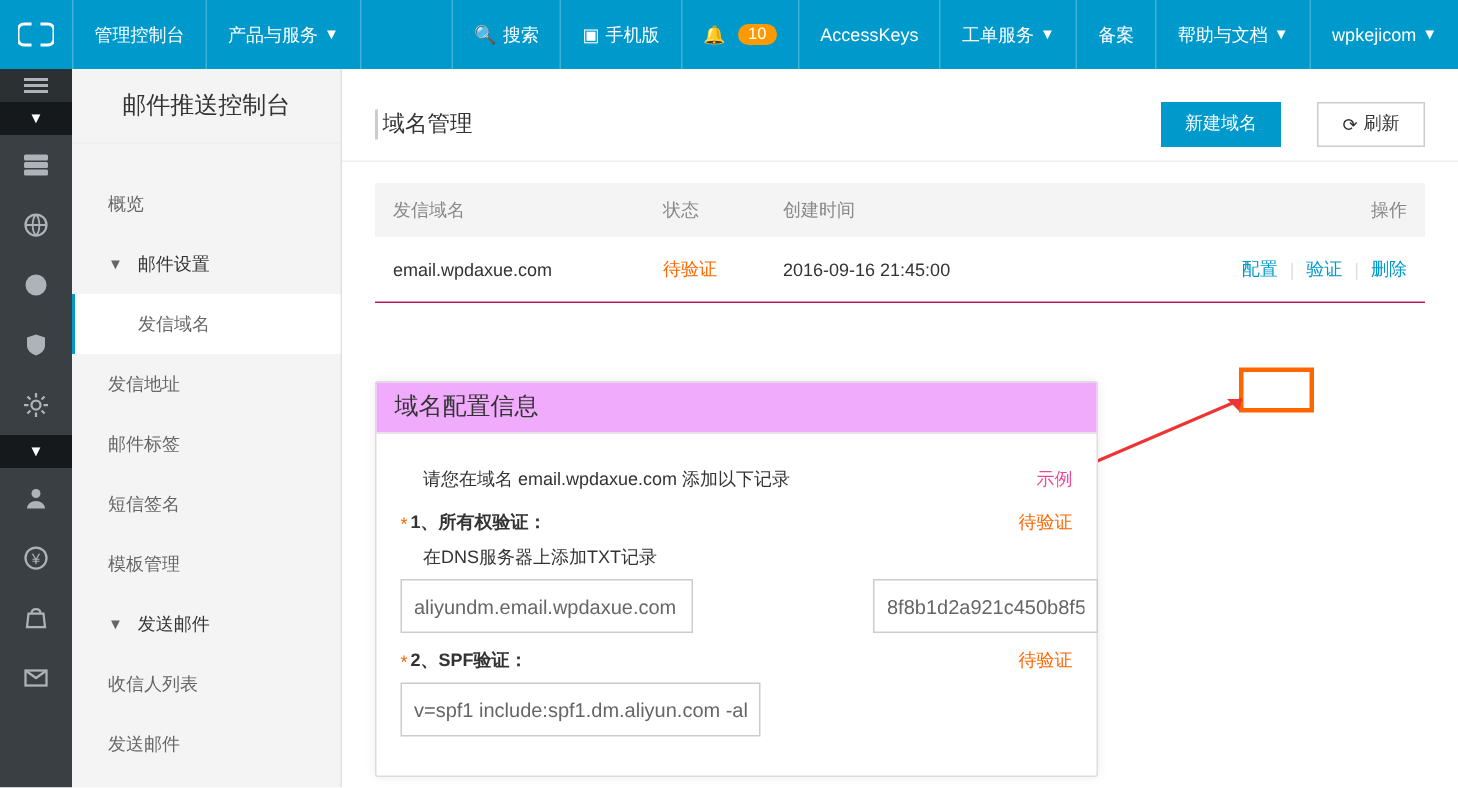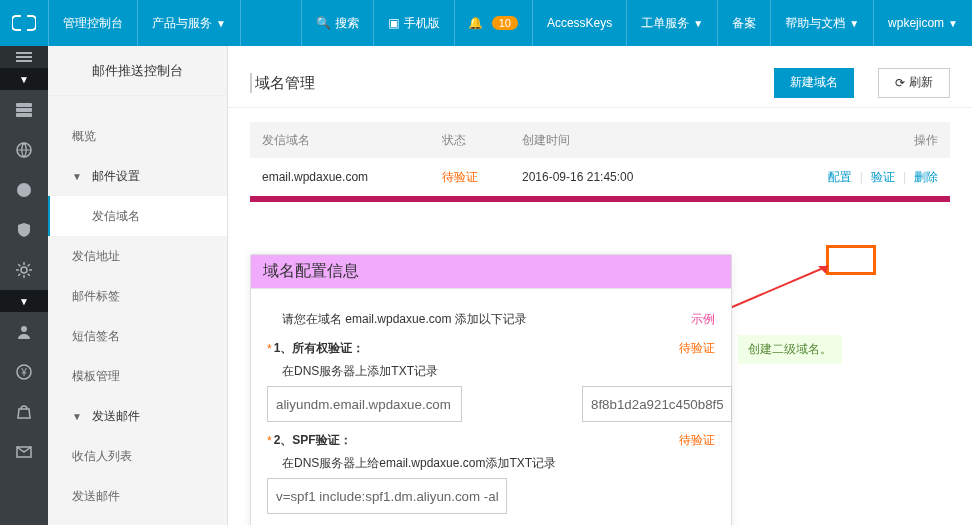--- a/index.html
+++ b/index.html
@@ -12,38 +12,38 @@
   .caret{margin-left:4px;font-size:10px}
   .ico{margin-right:4px}
   .badge{background:#f90;color:#fff;border-radius:8px;padding:1px 7px;font-size:11px;margin-left:4px}
   .body{display:flex;height:479px}
   .rail{width:48px;background:#3a3f44;display:flex;flex-direction:column;align-items:center;color:#adb3b8}
   .rail .rcell{height:40px;width:48px;display:flex;align-items:center;justify-content:center;cursor:pointer}
   .rail .rcell svg{width:16px;height:16px;fill:#adb3b8}
   .rail .rtoggle{background:#2b3033;height:22px}
   .rail .rdrop{background:#16191c;height:22px;font-size:10px;color:#fff}
   .side{width:180px;background:#f4f4f4;border-right:1px solid #e1e1e1}
-  .side .title{height:50px;display:flex;align-items:center;justify-content:center;font-size:13px;color:#333;border-bottom:1px solid #eee}
+  .side .title{height:50px;display:flex;align-items:center;justify-content:center;font-size:16px;color:#333;border-bottom:1px solid #eee}
   .side ul{list-style:none;margin-top:20px}
   .side li{height:40px;display:flex;align-items:center;padding-left:24px;color:#333;cursor:pointer;font-size:12px}
   .side li.sub{padding-left:24px;color:#666}
   .side li.active{background:#fff;border-left:2px solid #09c;padding-left:42px}
   .side li .chev{margin-right:10px;font-size:10px;color:#666}
   .main{flex:1;position:relative;background:#fff;overflow:hidden}
   .mhdr{height:50px;border-bottom:1px solid #eee;display:flex;align-items:center;padding:0 22px;justify-content:space-between;margin-top:12px}
   .mhdr h2{font-size:15px;font-weight:400;border-left:2px solid #ccc;padding-left:3px;height:20px;line-height:20px}
   .mhdr .btns{display:flex;gap:24px}
   .btn{height:30px;padding:0 16px;display:flex;align-items:center;justify-content:center;cursor:pointer;font-size:12px}
   .btn.primary{background:#09c;color:#fff}
   .btn.plain{background:#fff;border:1px solid #ccc;color:#333}
   .tbl{margin:14px 22px 0}
   .thead{display:flex;background:#f4f4f4;height:36px;align-items:center;color:#888;padding:0 2px}
   .th{padding:0 10px}
   .th1{flex:0 0 180px}.th2{flex:0 0 80px}.th3{flex:1}.th4{flex:0 0 160px;text-align:right}
-  .trow{display:flex;height:44px;align-items:center;border-bottom:6px solid #be185d;padding:0 2px}
+  .trow{display:flex;height:44px;align-items:center;border-bottom:1px solid #be185d;padding:0 2px}
   .td{padding:0 10px}
   .td-dom{flex:0 0 180px}
   .td-stat{flex:0 0 80px;color:#f60}
   .td-time{flex:1}
   .td-ops{flex:0 0 160px;display:flex;justify-content:flex-end;gap:8px;align-items:center}
   .td-ops a{color:#09c;cursor:pointer}
   .td-ops .div{color:#ddd}
   .box-cfg{border:3px solid #f60;position:absolute;top:199px;right:96px;width:50px;height:30px;pointer-events:none}
   .arrow{position:absolute;pointer-events:none}
   .note{position:absolute;color:#f60;font-size:14px;line-height:20px;pointer-events:none}
@@ -255,21 +255,20 @@
         <div class="td td-ops">
           <a>配置</a>
             <span class="div">|</span>
           <a>验证</a>
             <span class="div">|</span>
           <a>删除</a>
         </div>
       </div>
     </div>
 
-    <div class="alert" style="left:510px;top:289px">创建二级域名。</div>
 
     <div class="box-cfg"></div>
     <svg class="arrow" style="left:450px;top:210px" width="170" height="80">
       <line x1="10" y1="70" x2="150" y2="10" stroke="#e33" stroke-width="2"></line>
       <polygon points="150,10 140,10 148,18" fill="#e33"></polygon>
     </svg>
     <div class="note" style="left:235px;top:260px;width:220px">按照这里的配置信息，添加3个域名解析记录</div>
     <div class="wm" style="left:215px;top:344px">
       <svg width="16" height="16" style="margin-right:2px">
           <polygon points="0,0 8,0 0,8" fill="#2a2"></polygon>
@@ -300,18 +299,17 @@
     <div class="hint">在DNS服务器上添加TXT记录</div>
     <div class="inprow">
       <input class="inp" readonly="" value="aliyundm.email.wpdaxue.com" style="">
       <input class="inp" readonly="" style="width: 150px;" value="8f8b1d2a921c450b8f52">
     </div>
     <div class="row" style="margin-top:10px">
       <span class="star">*</span>
         <b>2、SPF验证：</b>
       <span class="stat">待验证</span>
     </div>
-    <div class="hint">在DNS服务器上给email.wpdaxue.com添加TXT记录</div>
     <div class="inprow">
       <input class="inp" readonly="" style="width: 240px;" value="v=spf1 include:spf1.dm.aliyun.com -all">
     </div>
   </div>
 </div>
 
 </body></html>

